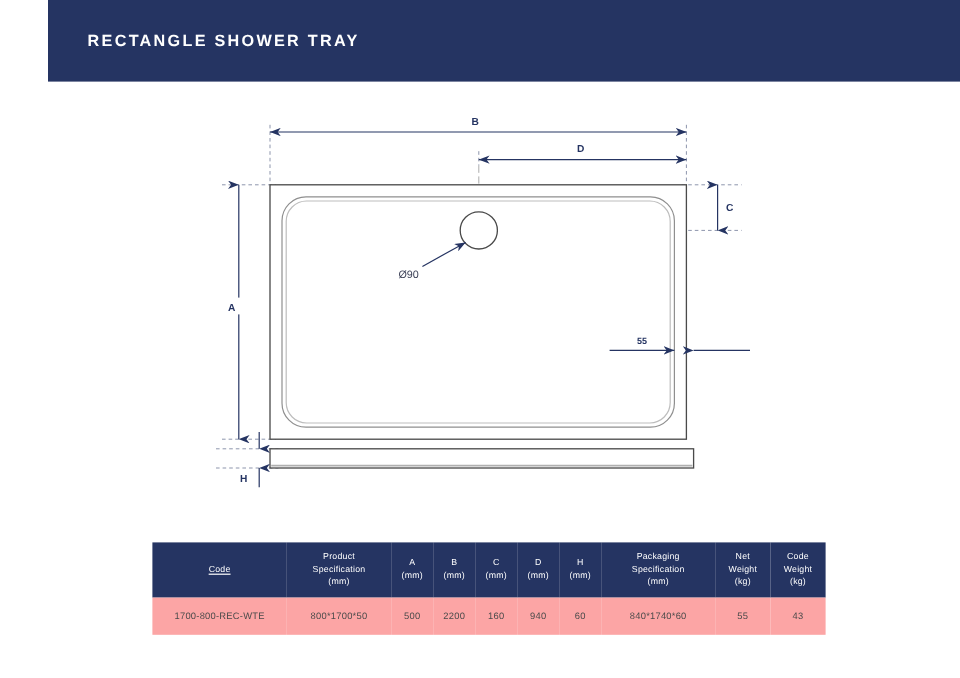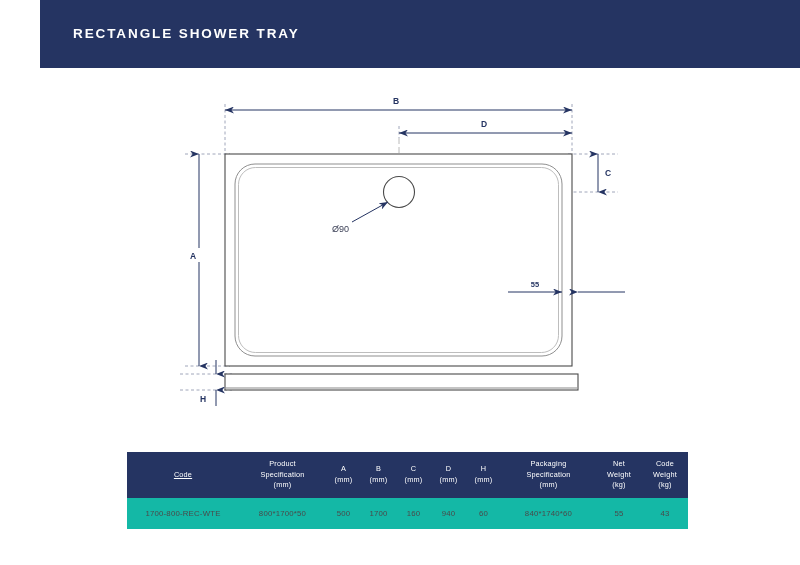--- a/index.html
+++ b/index.html
@@ -88,21 +88,21 @@
     vertical-align: middle;
     letter-spacing: 0.2px;
   }
   #spec-table td {
     color: #4a4a4a;
     font-size: 7.8px;
     padding: 11px 1px 11px 1px;
     text-align: center;
     vertical-align: middle;
     letter-spacing: 0.2px;
-    background: #14b8a6;
+    background: #fca5a5;
   }
   .col-code      { width: 110px; text-decoration: underline; }
   .col-prodspec  { width: 85px; }
   .col-abcdh     { width: 33px; }
   .col-packspec  { width: 93px; }
   .col-weight    { width: 44px; }
 </style>
 </head>
 <body>
 
@@ -253,21 +253,21 @@
         <div>Weight</div>
         <div>(kg)</div>
       </th>
     </tr>
   </thead>
   <tbody>
     <tr>
       <td>1700-800-REC-WTE</td>
       <td>800*1700*50</td>
       <td>500</td>
-      <td>1700</td>
+      <td>2200</td>
       <td>160</td>
       <td>940</td>
       <td>60</td>
       <td>840*1740*60</td>
       <td>55</td>
       <td>43</td>
     </tr>
   </tbody>
 </table>
 

